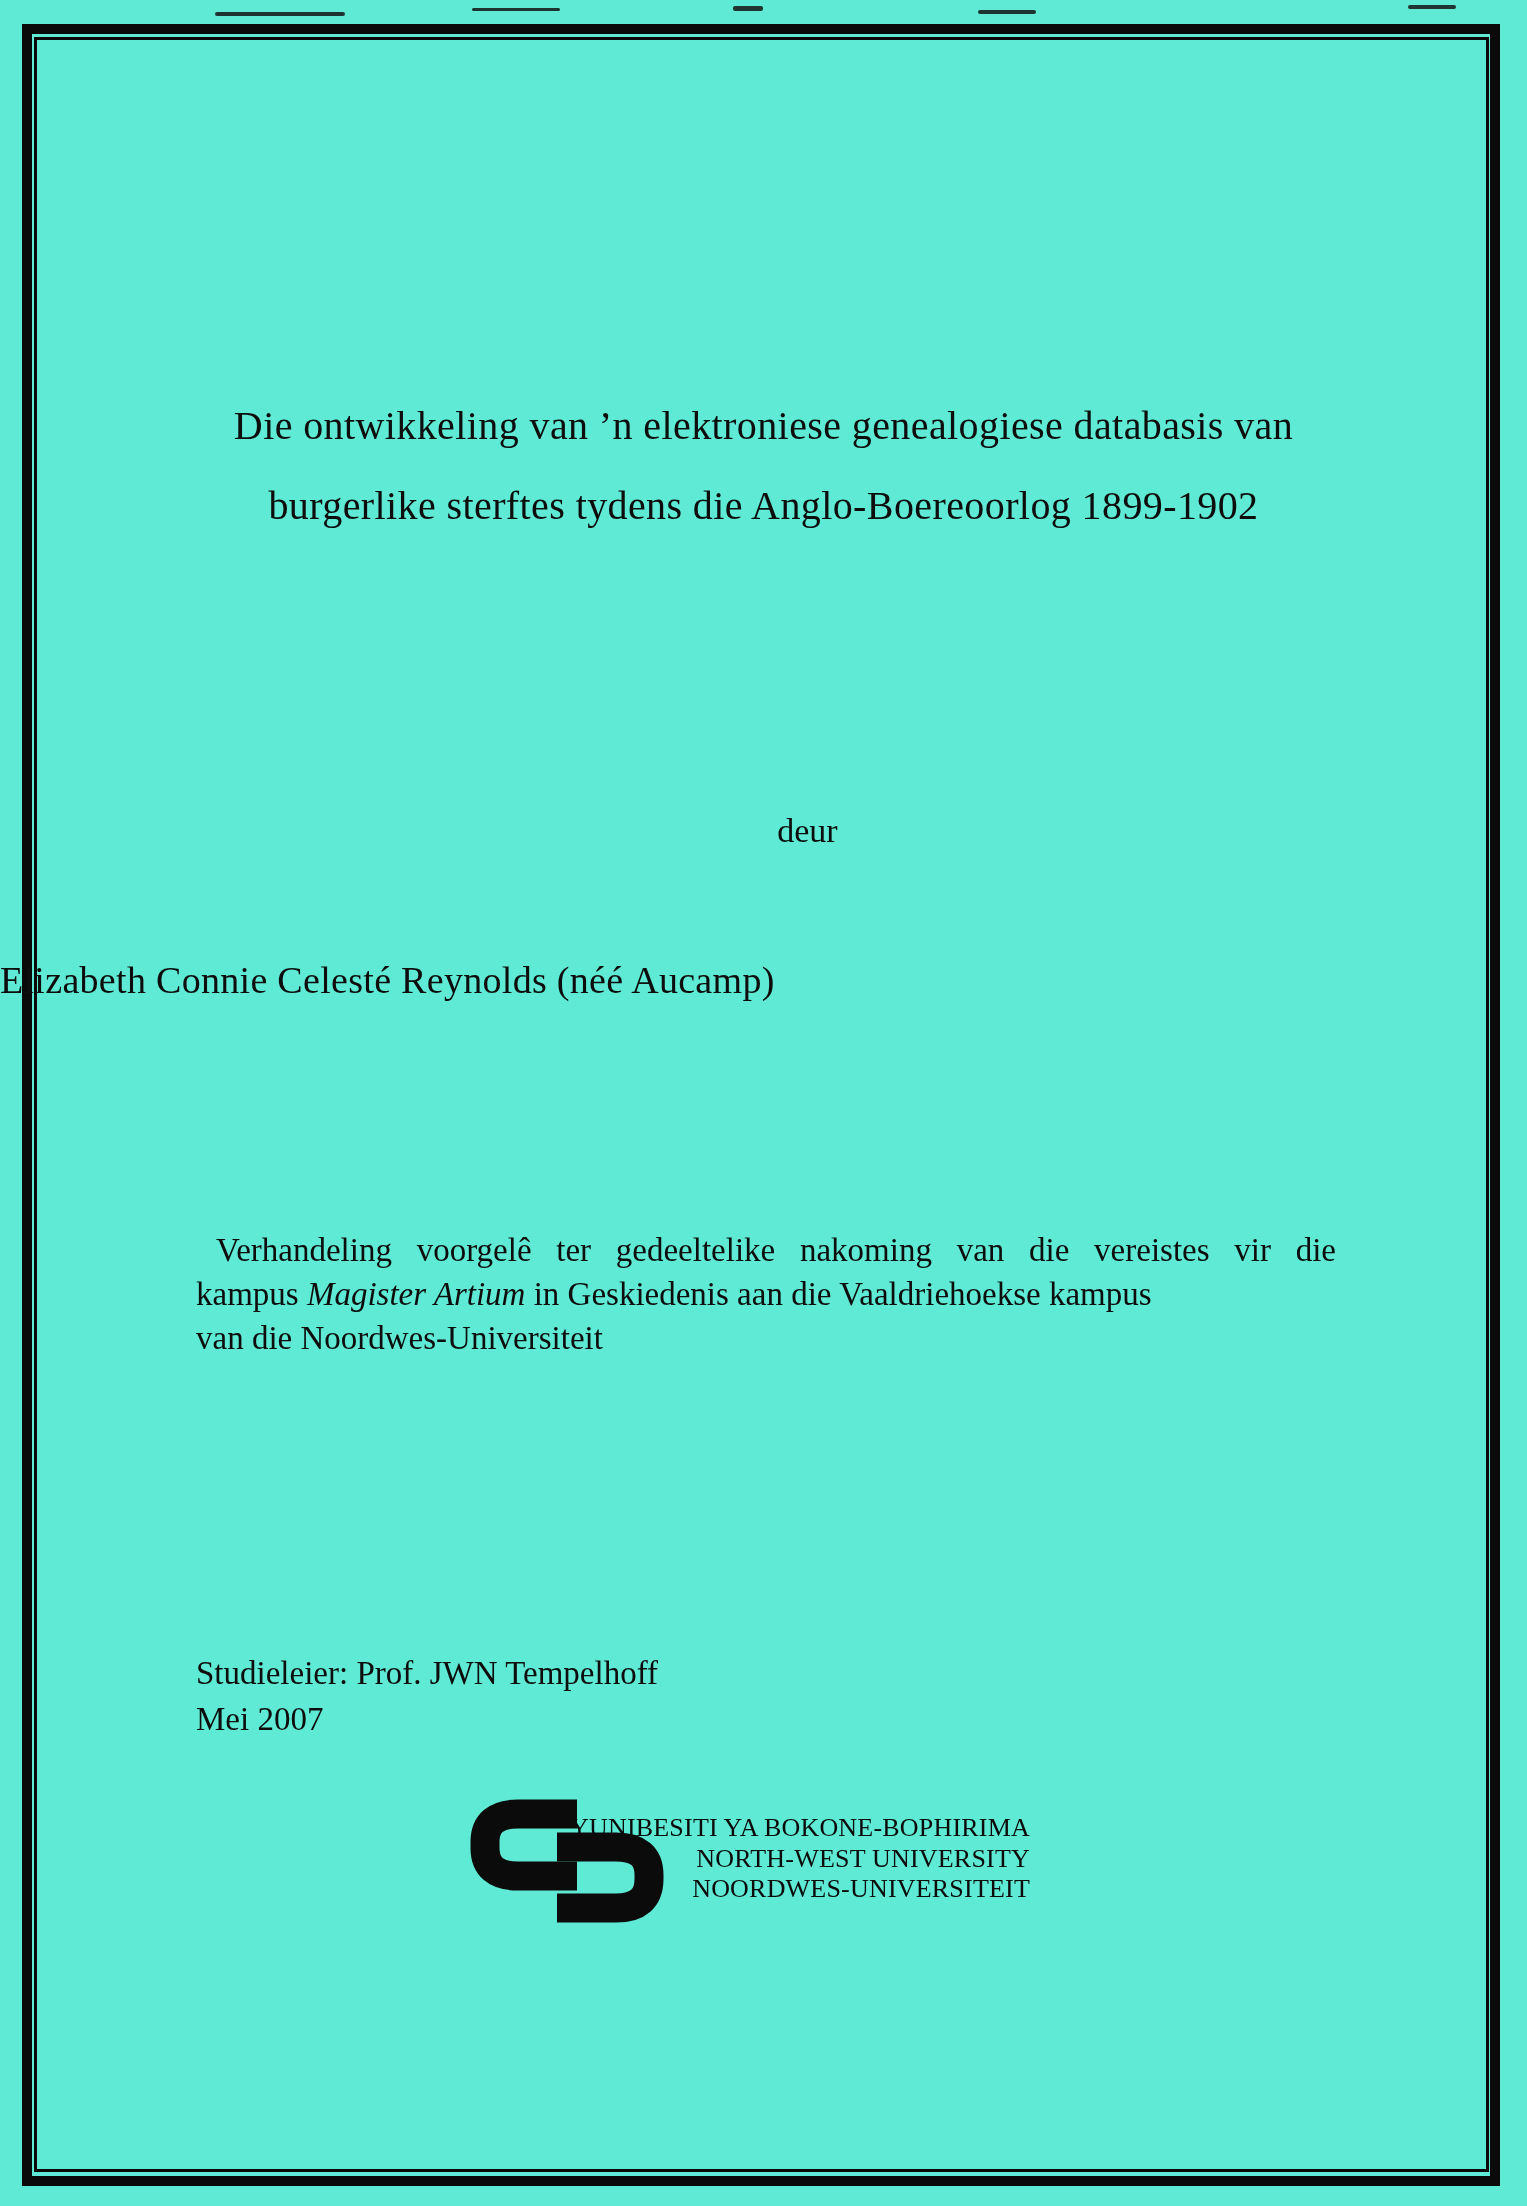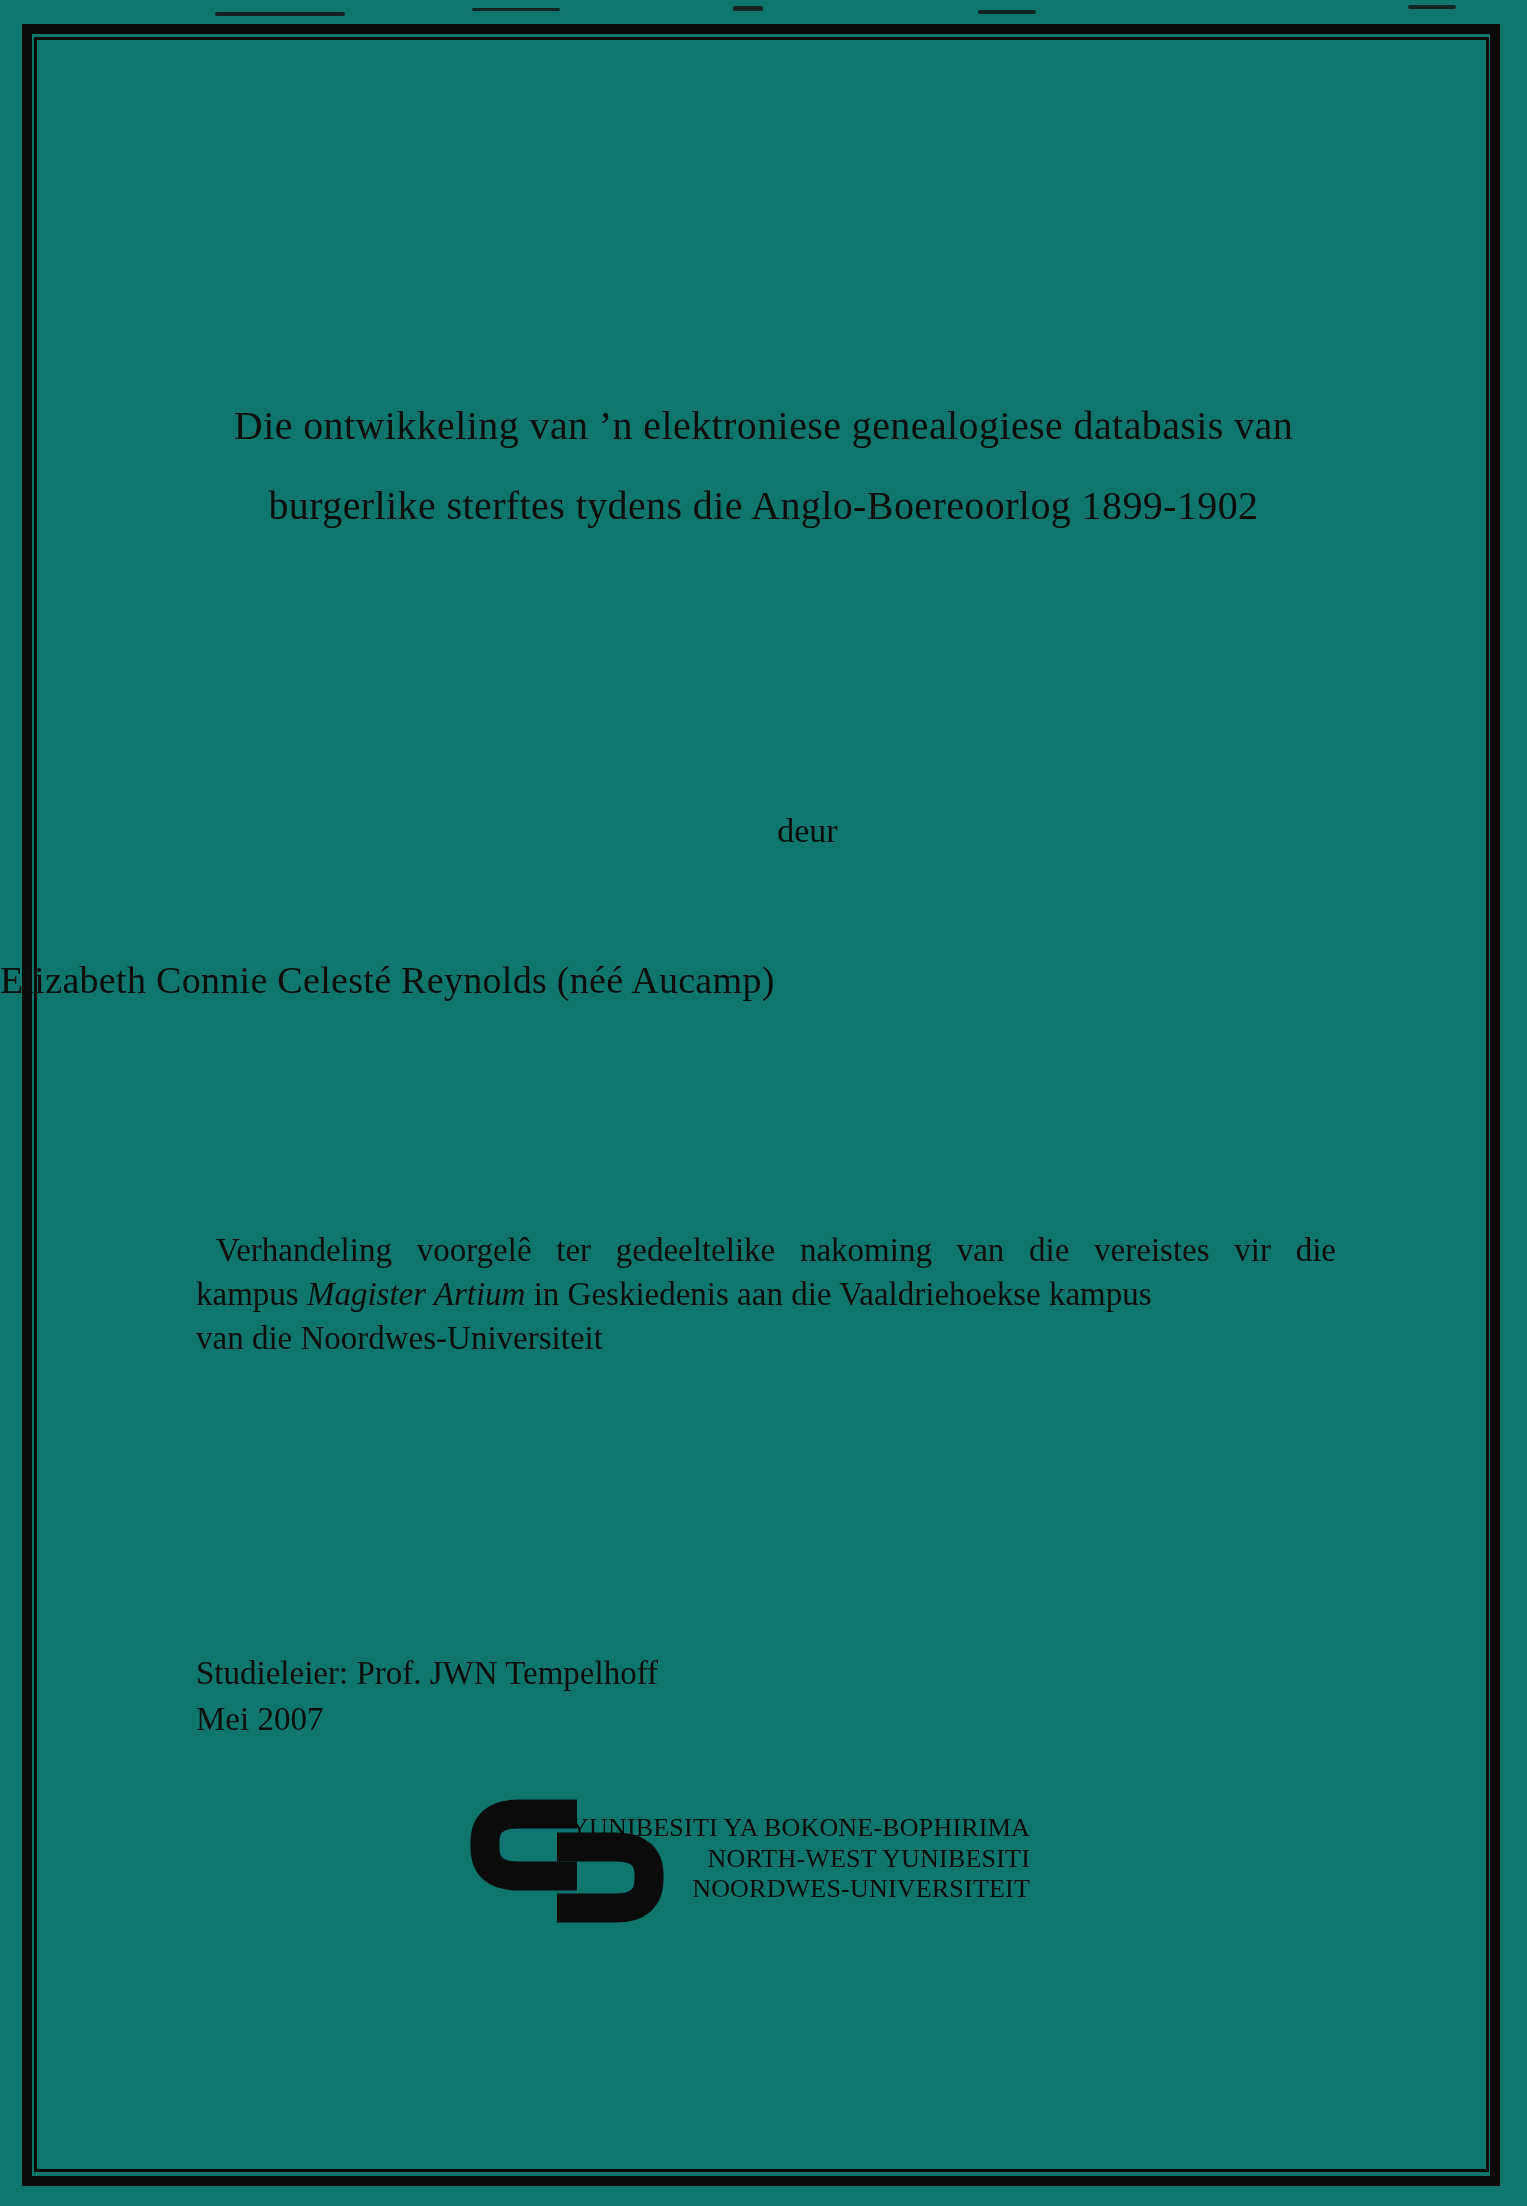--- a/index.html
+++ b/index.html
@@ -10,21 +10,21 @@
   body {
     width: 1527px;
     height: 2206px;
     position: relative;
     font-family: "Liberation Serif", "DejaVu Serif", serif;
     color: #0d0d0d;
   }
   .page {
     position: absolute;
     inset: 0;
-    background: #0f766e;
+    background: #5eead4;
     overflow: hidden;
   }
   
   .frame-outer {
     position: absolute;
     left: 22px; top: 24px;
     width: 1478px; height: 2162px;
     border: 10px solid #0a0a0a;
     box-sizing: border-box;
   }
@@ -148,18 +148,18 @@
     <div>Mei 2007</div>
   </div>
 
   <div class="logo">
     <svg class="logo-mark" viewBox="0 0 198 130" aria-hidden="true">
       <path d="M 109 21 H 50 Q 17 21 17 49 v 6 Q 17 83 50 83 H 109" fill="none" stroke="#0b0b0b" stroke-width="29"></path>
       <path d="M 89 54 H 148 Q 181 54 181 82 v 4 Q 181 115 148 115 H 89" fill="none" stroke="#0b0b0b" stroke-width="29"></path>
     </svg>
     <div class="logo-text">
       <div>YUNIBESITI YA BOKONE-BOPHIRIMA</div>
-      <div>NORTH-WEST YUNIBESITI</div>
+      <div>NORTH-WEST UNIVERSITY</div>
       <div>NOORDWES-UNIVERSITEIT</div>
     </div>
   </div>
 
 </div>
 
 </body></html>

